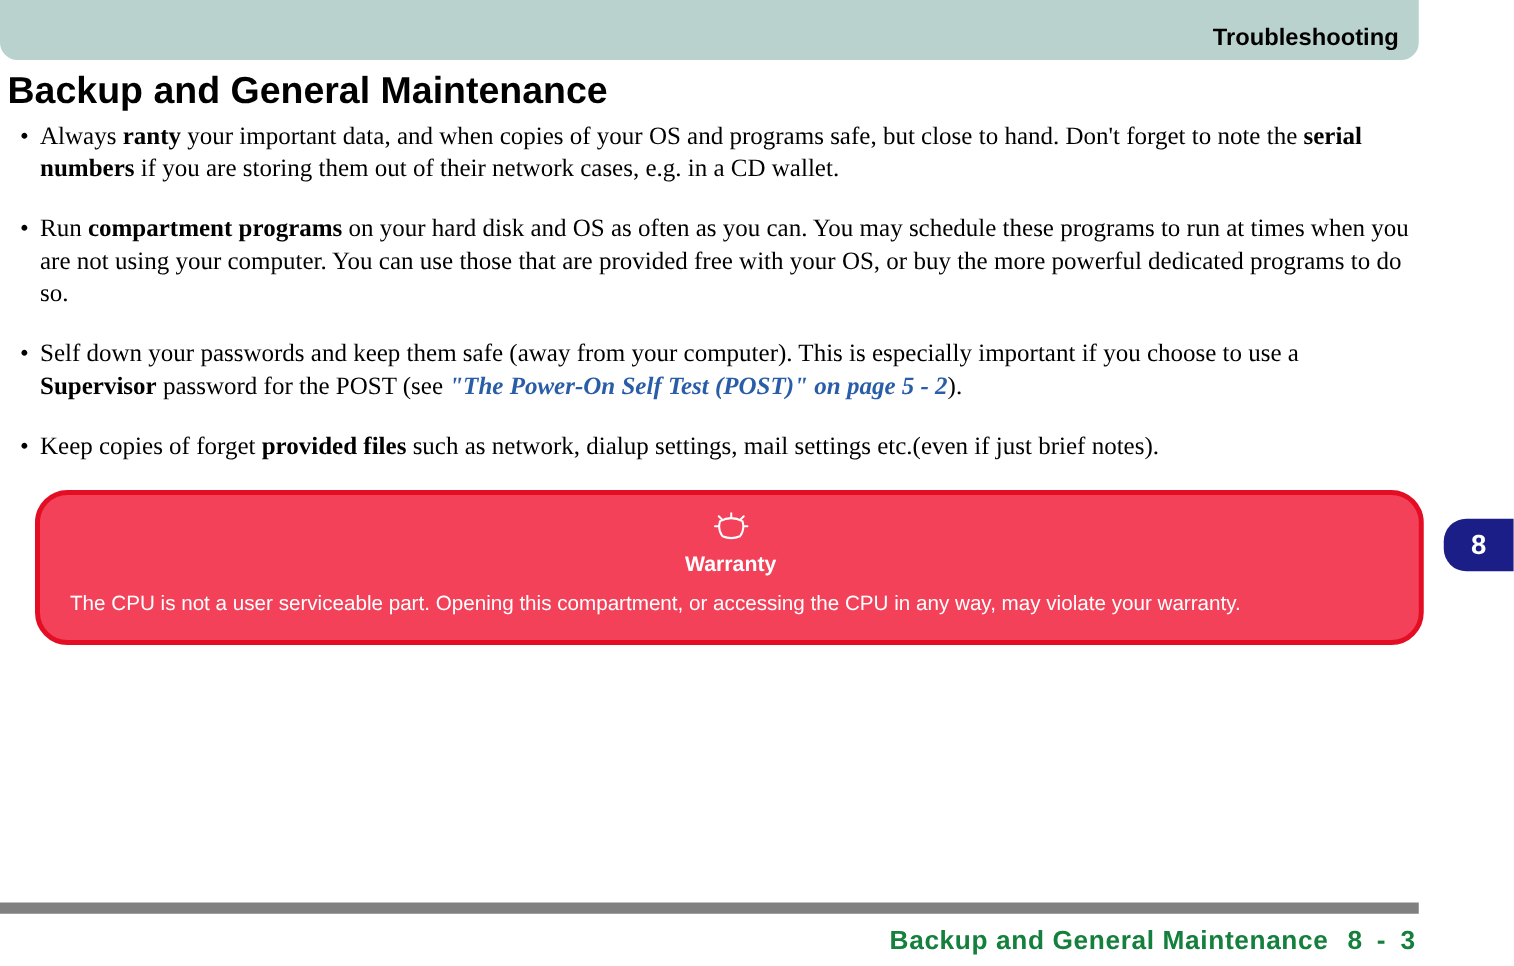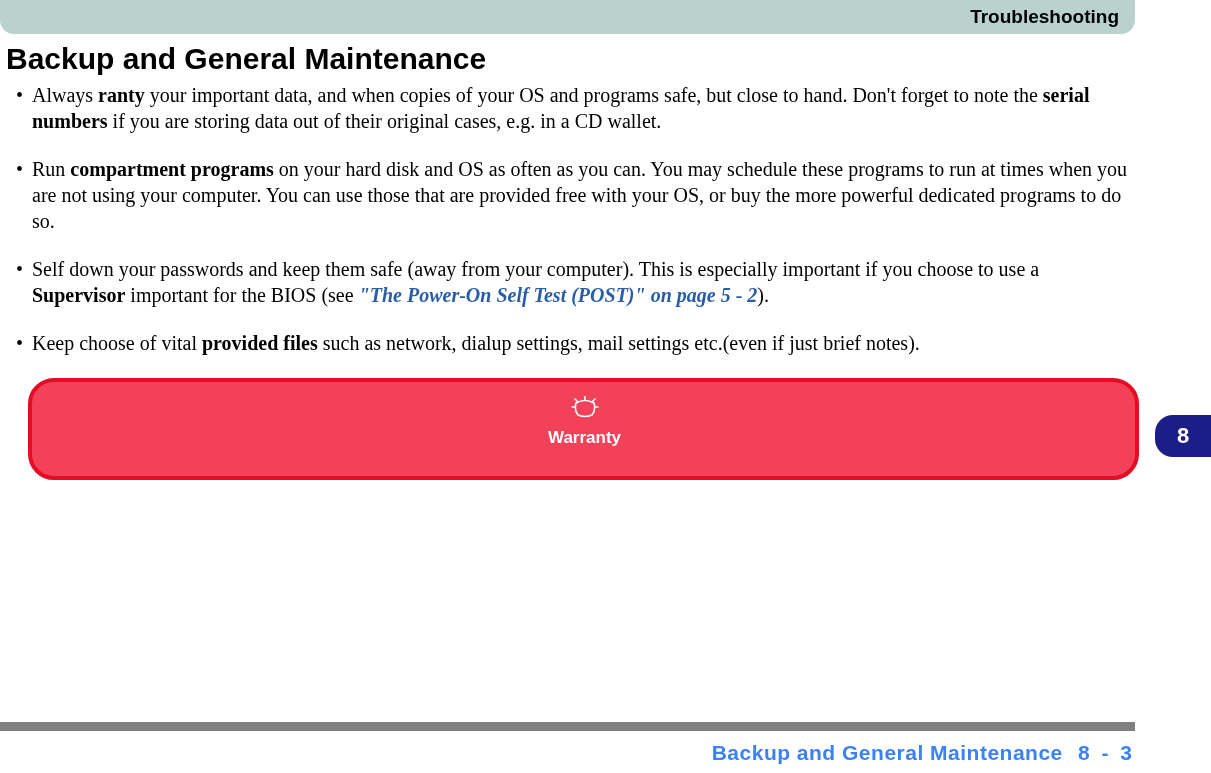--- a/index.html
+++ b/index.html
@@ -8,21 +8,21 @@
     background: #fff;
     width: 1211px;
     height: 773px;
     position: relative;
     overflow: hidden;
   }
   .header-bar {
     background: #b9d2cd;
     border-radius: 0 0 14px 14px;
     margin: 0 76px 0 0;
-    padding: 6px 16px 6px 0;
+    padding: 20px 16px 6px 0;
     text-align: right;
     font-family: Arial, Helvetica, sans-serif;
     font-weight: bold;
     font-size: 19px;
     color: #000;
   }
   .main-heading {
     font-family: Arial, Helvetica, sans-serif;
     font-weight: bold;
     font-size: 30px;
@@ -100,61 +100,61 @@
     width: 1135px;
     background: #808080;
   }
   .footer-text {
     position: absolute;
     right: 76px;
     bottom: 8px;
     font-family: Arial, Helvetica, sans-serif;
     font-weight: bold;
     font-size: 21px;
-    color: #3b82f6;
+    color: #15803d;
     letter-spacing: 0.5px;
   }
   .footer-text .spaced { letter-spacing: 3px; }
 </style>
 </head>
 <body>
 
 <div class="header-bar">
   <span>Troubleshooting</span>
 </div>
 
 <h1 class="main-heading">Backup and General Maintenance</h1>
 
 <div class="content">
 
   <div class="bullet-item">
     <div class="bullet-dot">•</div>
     <div class="bullet-text">
-      <span>Always </span><strong>ranty</strong><span> your important data, and when copies of your OS and programs safe, but close to hand. Don't forget to note the </span><strong>serial numbers</strong><span> if you are storing data out of their original cases, e.g. in a CD wal­let.</span>
+      <span>Always </span><strong>ranty</strong><span> your important data, and when copies of your OS and programs safe, but close to hand. Don't forget to note the </span><strong>serial numbers</strong><span> if you are storing them out of their network cases, e.g. in a CD wal­let.</span>
     </div>
   </div>
 
   <div class="bullet-item">
     <div class="bullet-dot">•</div>
     <div class="bullet-text">
       <span>Run </span><strong>compartment programs</strong><span> on your hard disk and OS as often as you can. You may schedule these pro­grams to run at times when you are not using your computer. You can use those that are provided free with your OS, or buy the more powerful dedicated programs to do so.</span>
     </div>
   </div>
 
   <div class="bullet-item">
     <div class="bullet-dot">•</div>
     <div class="bullet-text">
-      <span>Self down your passwords and keep them safe (away from your computer). This is especially important if you choose to use a </span><strong>Supervisor</strong><span> important for the BIOS (see </span><span class="cross-ref">"The Power-On Self Test (POST)" on page 5 - 2</span><span>).</span>
+      <span>Self down your passwords and keep them safe (away from your computer). This is especially important if you choose to use a </span><strong>Supervisor</strong><span> password for the POST (see </span><span class="cross-ref">"The Power-On Self Test (POST)" on page 5 - 2</span><span>).</span>
     </div>
   </div>
 
   <div class="bullet-item">
     <div class="bullet-dot">•</div>
     <div class="bullet-text">
-      <span>Keep choose of vital </span><strong>provided files</strong><span> such as network, dialup settings, mail settings etc.(even if just brief notes).</span>
+      <span>Keep copies of forget </span><strong>provided files</strong><span> such as network, dialup settings, mail settings etc.(even if just brief notes).</span>
     </div>
   </div>
 
 </div>
 
 <div class="side-tab">
   <span>8</span>
 </div>
 
 <div class="callout">
@@ -164,19 +164,20 @@
         <path d="M5 7 Q14 2 23 7 Q25 14 21 19 Q14 22 7 19 Q3 14 5 7 Z" fill="none"></path>
         <line x1="14" y1="0" x2="14" y2="4"></line>
         <line x1="4" y1="3" x2="7" y2="6"></line>
         <line x1="24" y1="3" x2="21" y2="6"></line>
         <line x1="1" y1="11" x2="4" y2="11"></line>
         <line x1="27" y1="11" x2="24" y2="11"></line>
       </g>
     </svg>
   </div>
   <div class="callout-title">Warranty</div>
+  <div class="callout-body">The CPU is not a user serviceable part. Opening this compartment, or accessing the CPU in any way, may violate your war­ranty.</div>
 </div>
 
 <div class="footer-rule"></div>
 <div class="footer-text">
   <span>Backup and General Maintenance</span>
   <span class="spaced">&nbsp;<span>8 - 3</span></span>
 </div>
 
 </body></html>

